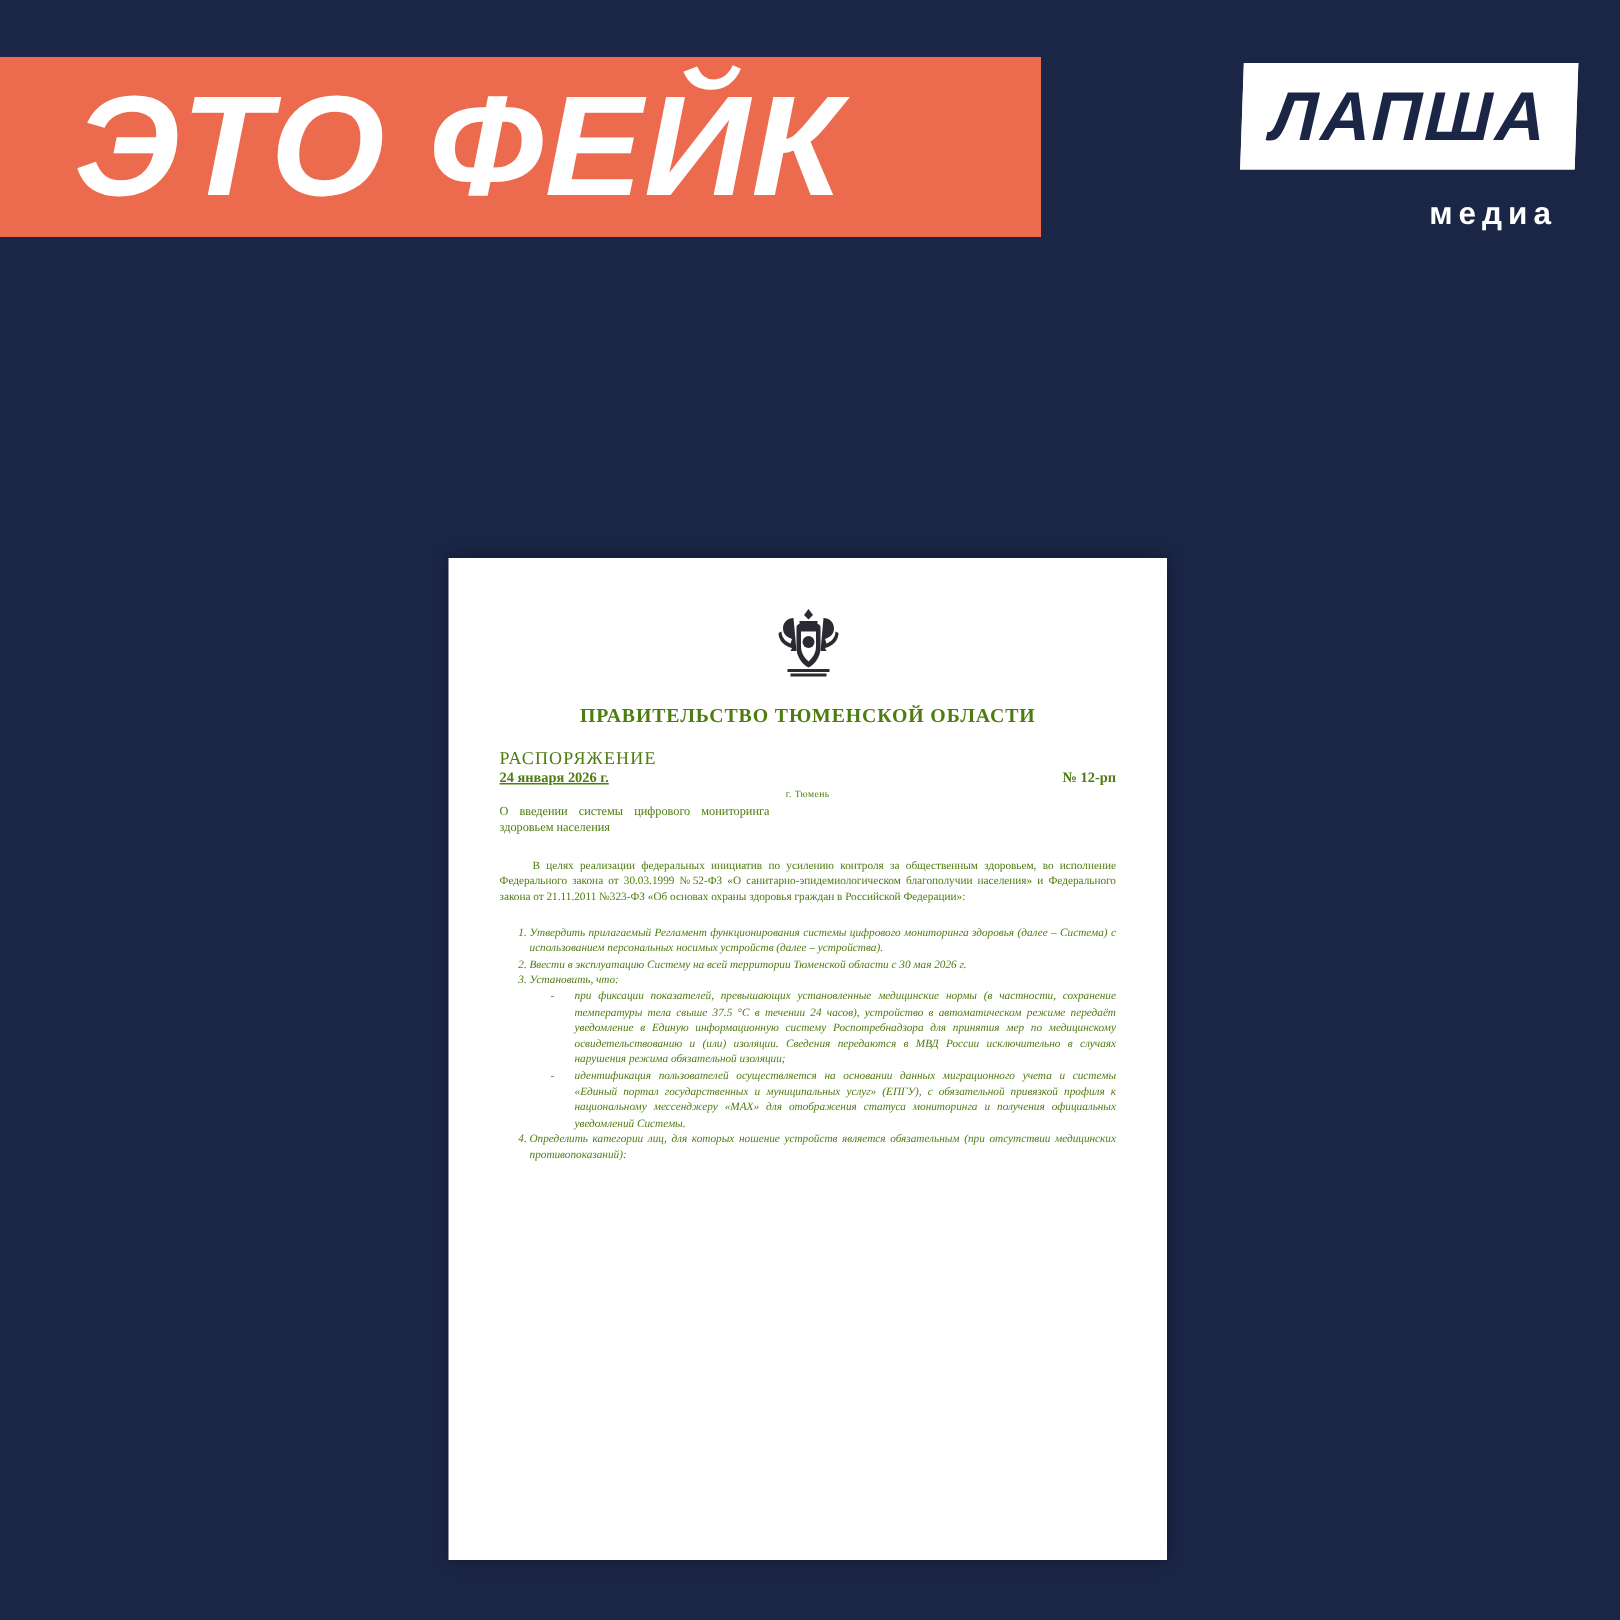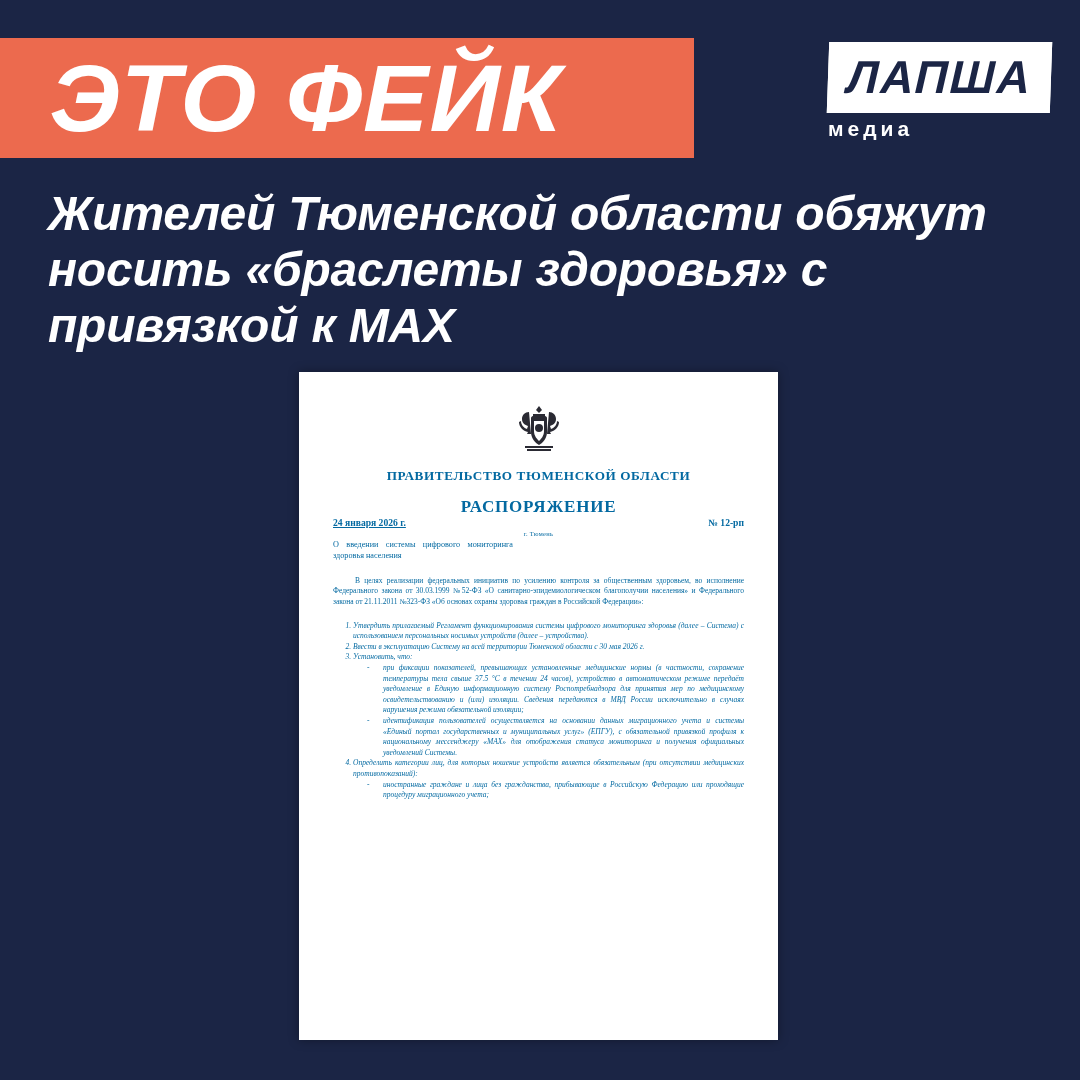--- a/index.html
+++ b/index.html
@@ -60,27 +60,27 @@
     font-size: 46px;
     line-height: 46px;
     font-weight: bold;
     font-style: italic;
     letter-spacing: 2px;
     padding: 9px 16px 10px 16px;
     transform: skewX(-2deg);
     border: 3px solid #ffffff;
   }
   .logo-sub {
-    margin-top: 5px;
+    margin-top: 19px;
     color: #ffffff;
     font-size: 21px;
     line-height: 21px;
     font-weight: bold;
     letter-spacing: 4px;
-    text-align: left;
+    text-align: right;
   }
 
   
   .headline {
     position: absolute;
     left: 48px;
     top: 186px;
     width: 940px;
     color: #ffffff;
     font-size: 48px;
@@ -101,43 +101,43 @@
     box-shadow: 0 0 10px rgba(0,0,0,0.35);
   }
   .doc {
     position: absolute;
     left: 0;
     top: 0;
     width: 479px;
     height: 668px;
     padding: 18px 34px 0 34px;
     box-sizing: border-box;
-    color: #0369a1;
+    color: #4d7c0f;
     font-family: "Liberation Serif", serif;
   }
   .crest {
     width: 100%;
     text-align: center;
     margin-top: 10px;
     margin-bottom: 8px;
   }
   .crest svg { display: inline-block; }
 
   .doc-org {
     text-align: center;
     font-size: 13.2px;
     letter-spacing: 0.6px;
     font-weight: bold;
     margin-top: 6px;
   }
   .doc-type {
-    text-align: center;
-    font-size: 17px;
+    text-align: left;
+    font-size: 12px;
     letter-spacing: 0.8px;
-    font-weight: bold;
+    font-weight: normal;
     margin-top: 13px;
   }
   .doc-metarow {
     display: flex;
     justify-content: space-between;
     align-items: baseline;
     font-size: 9.6px;
     font-weight: bold;
   }
   .doc-date {
@@ -206,21 +206,20 @@
 
   <div class="banner">
     <div class="banner-text">ЭТО ФЕЙК</div>
   </div>
 
   <div class="logo">
     <div class="logo-main">ЛАПША</div>
     <div class="logo-sub">медиа</div>
   </div>
 
-  <div class="headline">Жителей Тюменской области обяжут носить «браслеты здоровья» с привязкой к MAX</div>
 
   <div class="doc-wrap">
     <div class="doc">
 
       <div class="crest">
         <svg width="56" height="56" viewBox="0 0 56 56">
           <g fill="#2a2a33">
             <path d="M28 6 l3 4 -3 3 -3-3 z"></path>
             <path d="M18 12 c-4 0 -7 3 -7 7 c0 4 3 6 6 7 l-1 3 c-3 -1 -6 -4 -6 -8 l-2 1 c0 5 4 9 9 10 l-1 2 l4 0 z"></path>
             <path d="M38 12 c4 0 7 3 7 7 c0 4 -3 6 -6 7 l1 3 c3 -1 6 -4 6 -8 l2 1 c0 5 -4 9 -9 10 l1 2 l-4 0 z"></path>
@@ -240,43 +239,40 @@
 
       <div class="doc-org">ПРАВИТЕЛЬСТВО ТЮМЕНСКОЙ ОБЛАСТИ</div>
       <div class="doc-type">РАСПОРЯЖЕНИЕ</div>
 
       <div class="doc-metarow">
         <div class="doc-date">24 января 2026 г.</div>
         <div class="doc-number">№ 12-рп</div>
       </div>
       <div class="doc-city">г. Тюмень</div>
 
-      <div class="doc-subject">О введении системы цифрового мониторинга здоровья населения</div>
+      <div class="doc-subject">О введении системы цифрового мониторинга здоровьем населения</div>
 
       <div class="doc-body">
         <p>В целях реализации федеральных инициатив по усилению контроля за общественным здоровьем, во исполнение Федерального закона от 30.03.1999 №52-ФЗ «О санитарно-эпидемиологическом благополучии населения» и Федерального закона от 21.11.2011 №323-ФЗ «Об основах охраны здоровья граждан в Российской Федерации»:</p>
         <ol class="doc-list">
           <li>
             <span>Утвердить прилагаемый Регламент функционирования системы цифрового мониторинга здоровья (далее – Система) с использованием персональных носимых устройств (далее – устройства).</span>
           </li>
           <li>
             <span>Ввести в эксплуатацию Систему на всей территории Тюменской области с 30 мая 2026 г.</span>
           </li>
           <li>
             <span>Установить, что:</span>
             <ul class="dash-list">
               <li>при фиксации показателей, превышающих установленные медицинские нормы (в частности, сохранение температуры тела свыше 37.5 °C в течении 24 часов), устройство в автоматическом режиме передаёт уведомление в Единую информационную систему Роспотребнадзора для принятия мер по медицинскому освидетельствованию и (или) изоляции. Сведения передаются в МВД России исключительно в случаях нарушения режима обязательной изоляции;</li>
               <li>идентификация пользователей осуществляется на основании данных миграционного учета и системы «Единый портал государственных и муниципальных услуг» (ЕПГУ), с обязательной привязкой профиля к национальному мессенджеру «MAX» для отображения статуса мониторинга и получения официальных уведомлений Системы.</li>
             </ul>
           </li>
           <li>
             <span>Определить категории лиц, для которых ношение устройств является обязательным (при отсутствии медицинских противопоказаний):</span>
-            <ul class="dash-list">
-              <li>иностранные граждане и лица без гражданства, прибывающие в Российскую Федерацию или проходящие процедуру миграционного учета;</li>
-            </ul>
           </li>
         </ol>
       </div>
 
     </div>
   </div>
 
 </div>
 
 </body></html>

